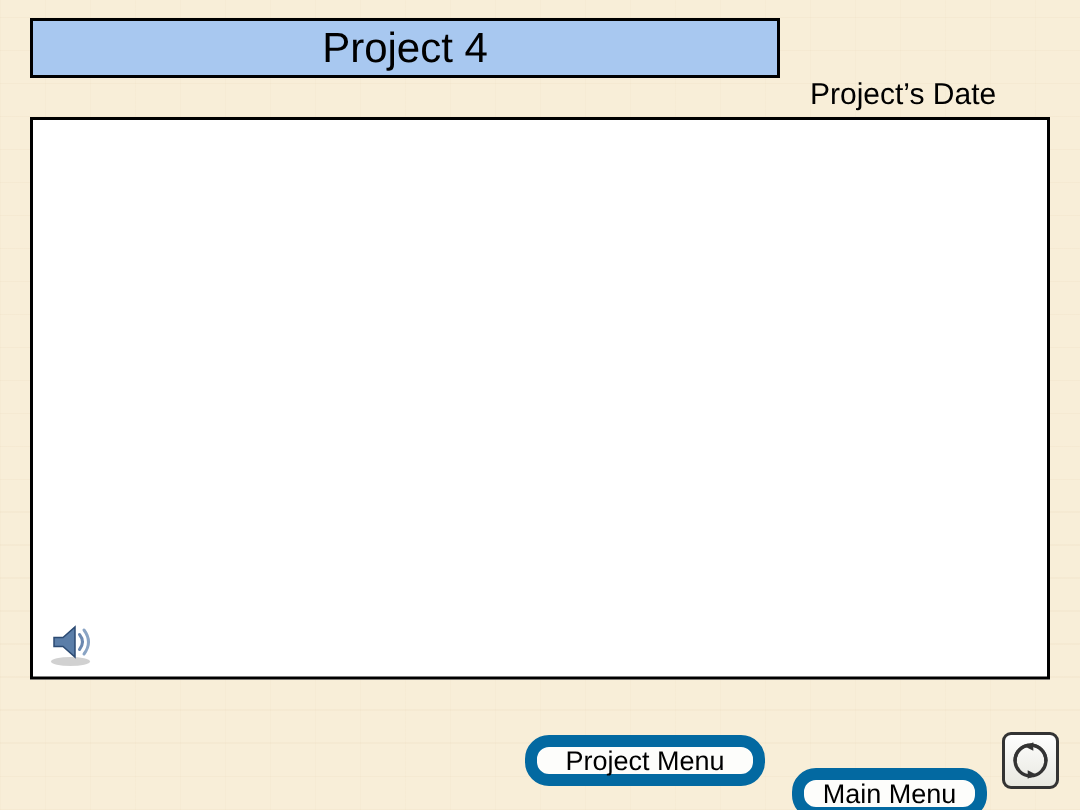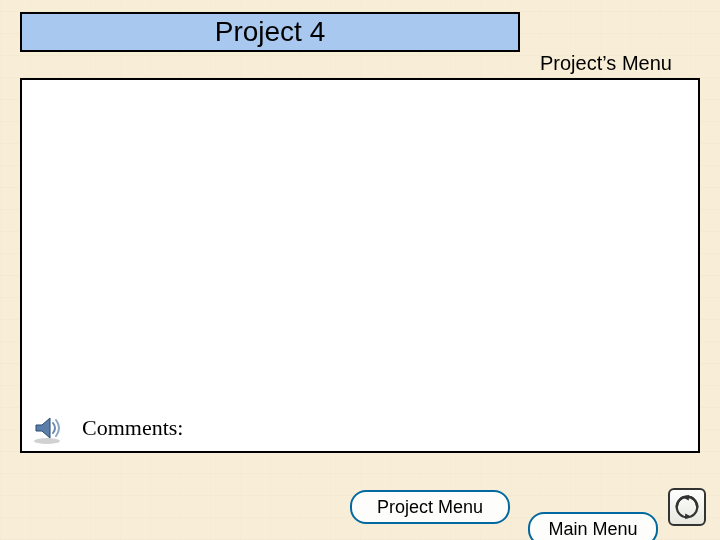--- a/index.html
+++ b/index.html
@@ -60,21 +60,21 @@
     margin-right: 18px;
   }
   .comments-label {
     font-family: "Times New Roman", Times, serif;
     font-size: 22px;
     color: #000;
   }
   .btn {
     position: absolute;
     height: 34px;
-    border: 2px solid #0369a1;
+    border: 8px solid #0369a1;
     border-radius: 16px;
     background: #fdfdfb;
     display: flex;
     align-items: center;
     justify-content: center;
     font-size: 18px;
     font-family: Arial, sans-serif;
     color: #000;
     cursor: pointer;
   }
@@ -95,33 +95,32 @@
     cursor: pointer;
   }
 </style>
 </head>
 <body>
 
 <div class="title-bar">
   <span>Project 4</span>
 </div>
 
-<div class="date-label">Project’s Menu</div>
+<div class="date-label">Project’s Date</div>
 
 <div class="main-box">
   <div class="comments-row">
     <span class="speaker-icon">
       <svg viewBox="0 0 34 34" width="34" height="34">
         <ellipse cx="17" cy="30" rx="13" ry="3" fill="rgba(0,0,0,0.18)"></ellipse>
         <path d="M6 14 L12 14 L20 7 L20 27 L12 20 L6 20 Z" fill="#5b7ea8" stroke="#2b4a72" stroke-width="1"></path>
         <path d="M23 12 Q27 17 23 22" fill="none" stroke="#6b88b0" stroke-width="2" stroke-linecap="round"></path>
         <path d="M26 9 Q32 17 26 25" fill="none" stroke="#8aa4c4" stroke-width="2" stroke-linecap="round"></path>
       </svg>
     </span>
-    <span class="comments-label">Comments:</span>
   </div>
 </div>
 
 <div class="btn btn-project">
   <span>Project Menu</span>
 </div>
 
 <div class="btn btn-main">
   <span>Main Menu</span>
 </div>

